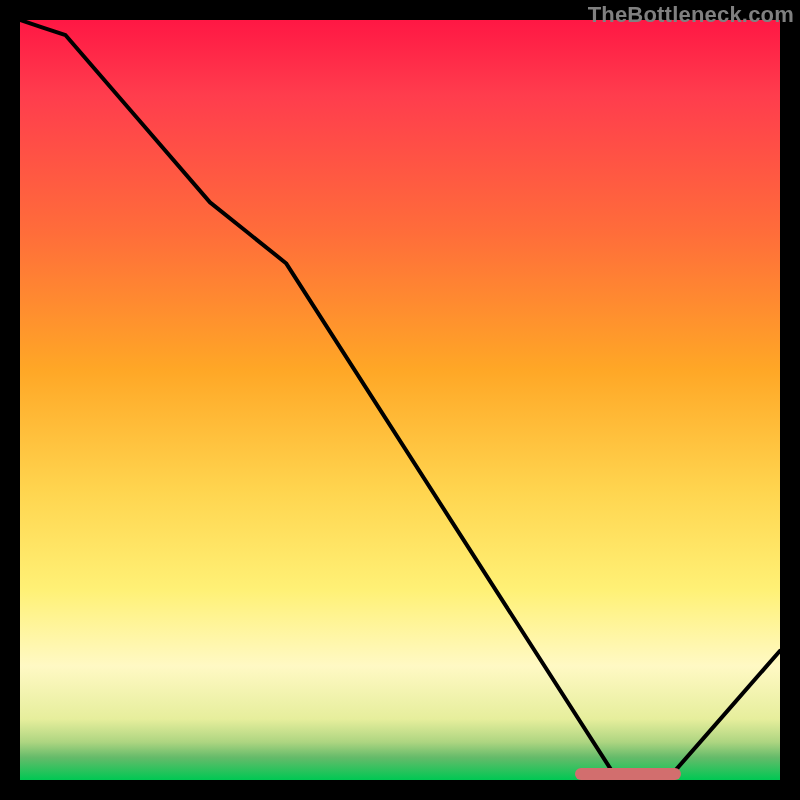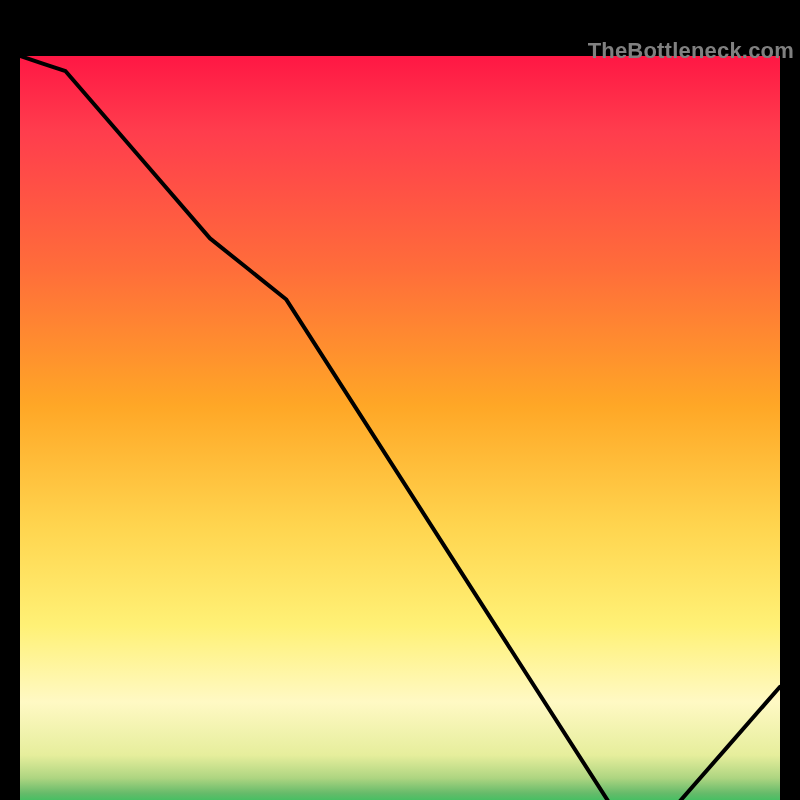--- a/index.html
+++ b/index.html
@@ -8,21 +8,20 @@
     width: 800px;
     height: 800px;
     background: #000;
     font-family: Arial, Helvetica, sans-serif;
     overflow: hidden;
   }
   .canvas {
     position: relative;
     width: 800px;
     height: 572px;
-    margin-top: 36px;
   }
   .plot-area {
     position: absolute;
     left: 20px;
     top: 20px;
     width: 760px;
     height: 760px;
     
     background: linear-gradient(
       to bottom,

